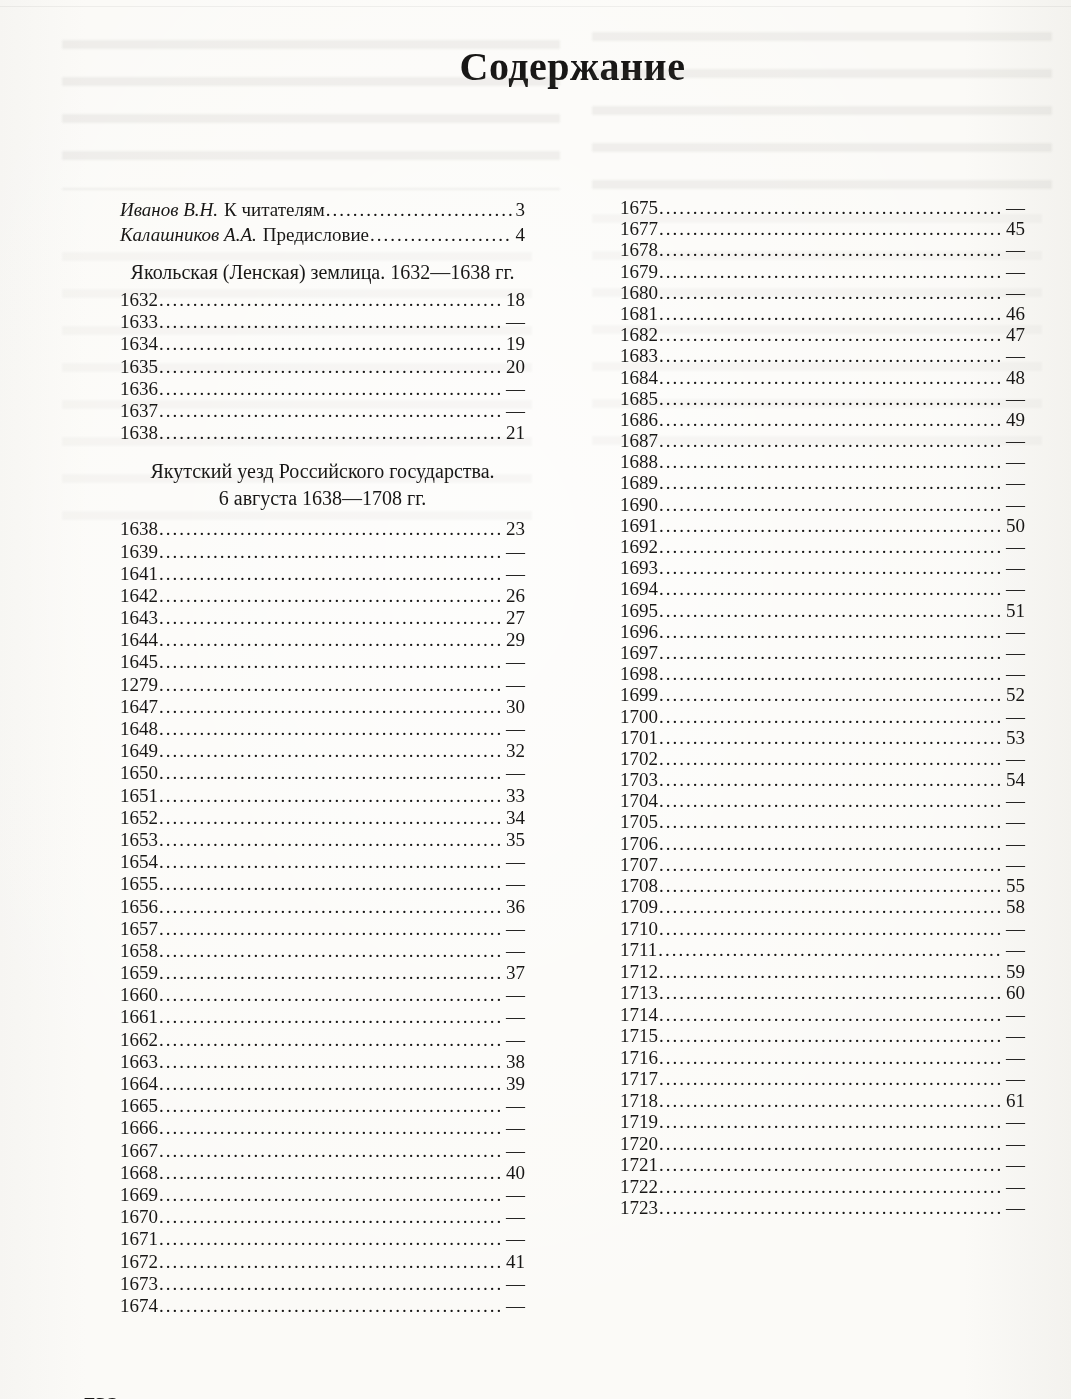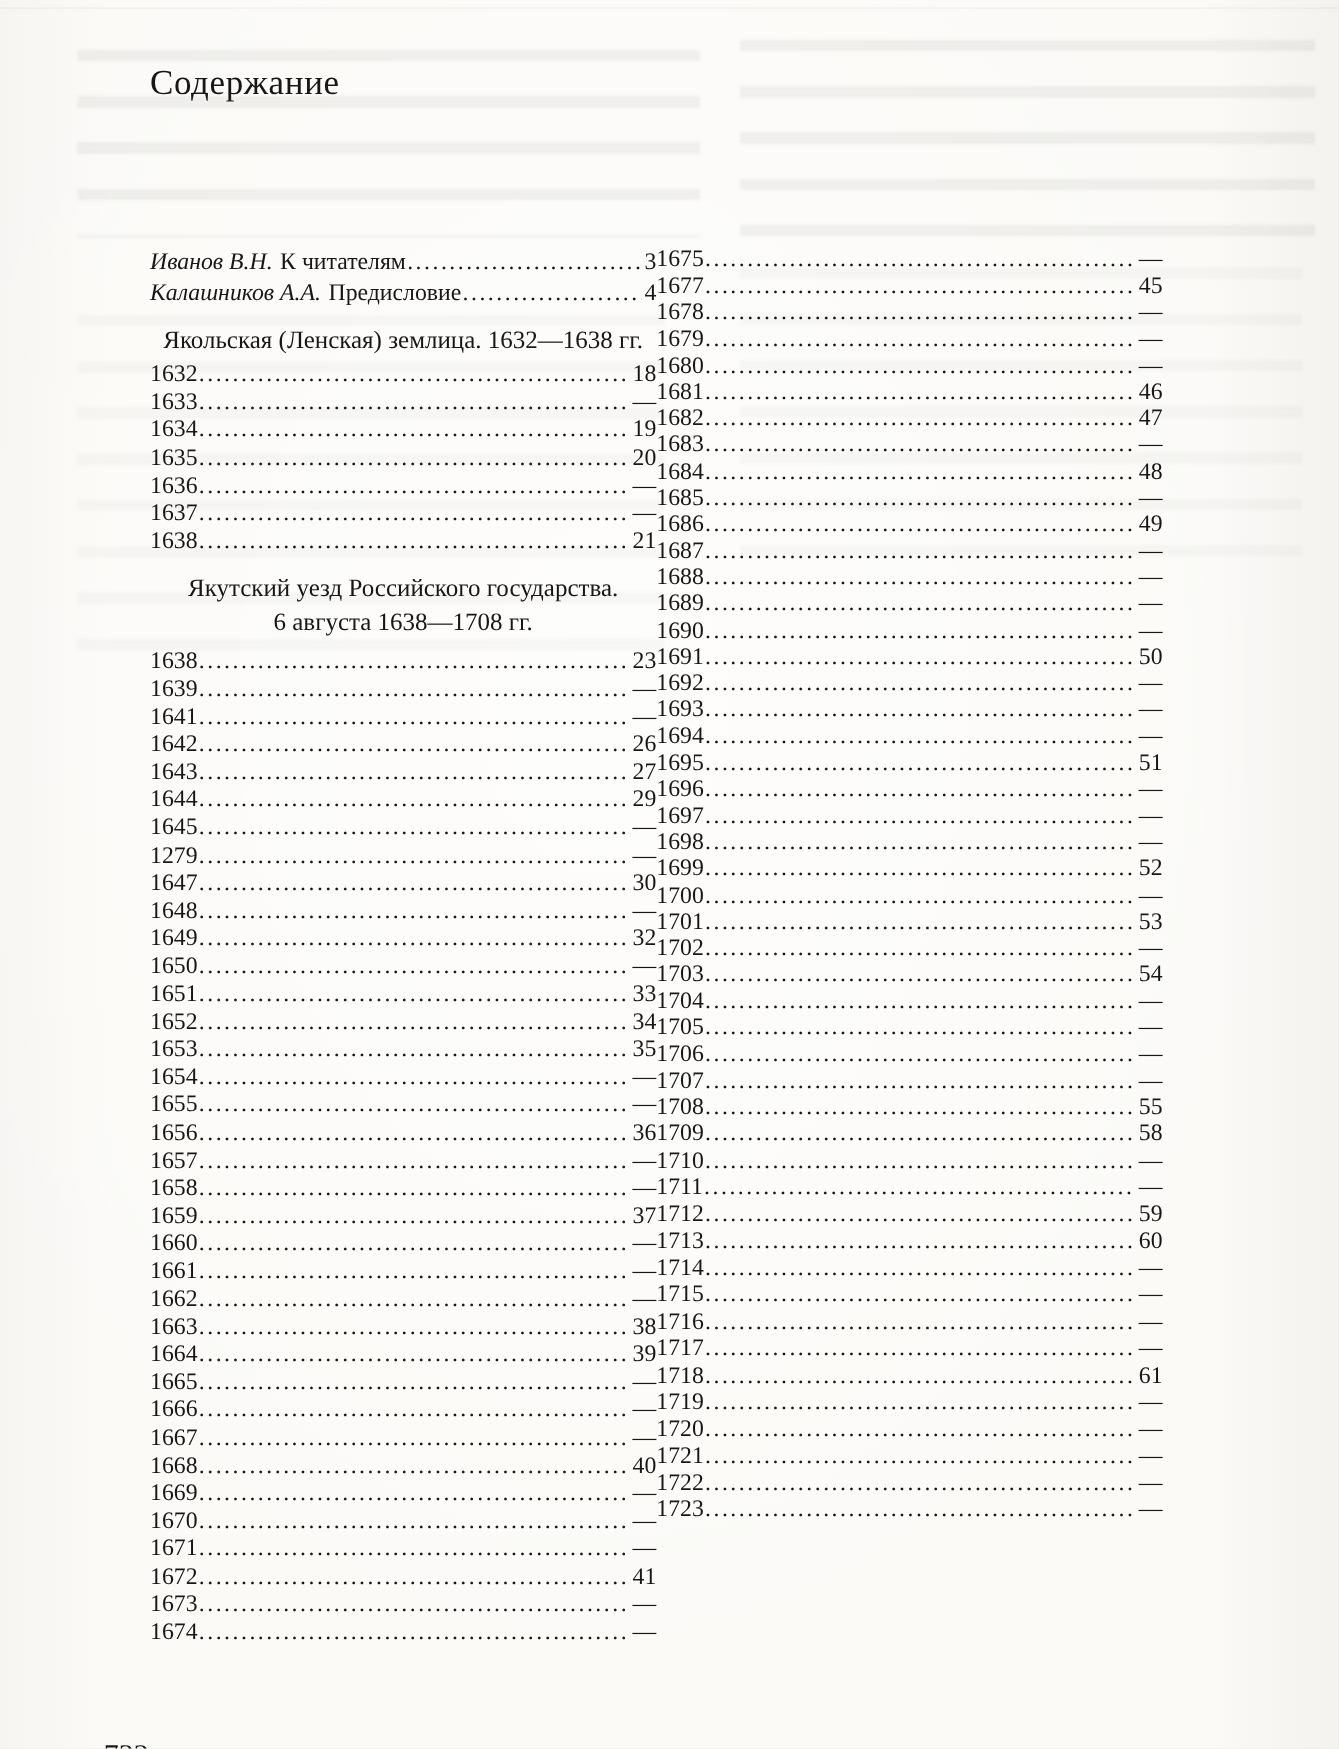--- a/index.html
+++ b/index.html
@@ -33,31 +33,32 @@
     pointer-events: none;
   }
   .ghost.g1 { left: 62px;  top: 40px;  width: 498px; height: 150px; opacity: .55; }
   .ghost.g2 { left: 592px; top: 32px;  width: 460px; height: 172px; opacity: .55; }
   .ghost.g3 { left: 62px;  top: 252px; width: 470px; height: 270px; opacity: .28; }
   .ghost.g4 { left: 592px; top: 214px; width: 450px; height: 258px; opacity: .28; }
 
   h1.title {
     margin: 44px 120px 0 120px;
     width: 905px;
-    text-align: left;
-    font-size: 28px;
+    text-align: center;
+    font-size: 40px;
     line-height: 46px;
-    font-weight: normal;
+    font-weight: bold;
     letter-spacing: 0.5px;
   }
   .cols {
     position: relative;
     margin: 107px 46px 0 120px;
     width: 905px;
     display: flex;
+    gap: 95px;
   }
   .col { width: 405px; }
 
   .row {
     display: flex;
     align-items: baseline;
     font-size: 19px;
     white-space: nowrap;
   }
   .col-left .entries .row  { height: 22.2px; line-height: 22.2px; }

